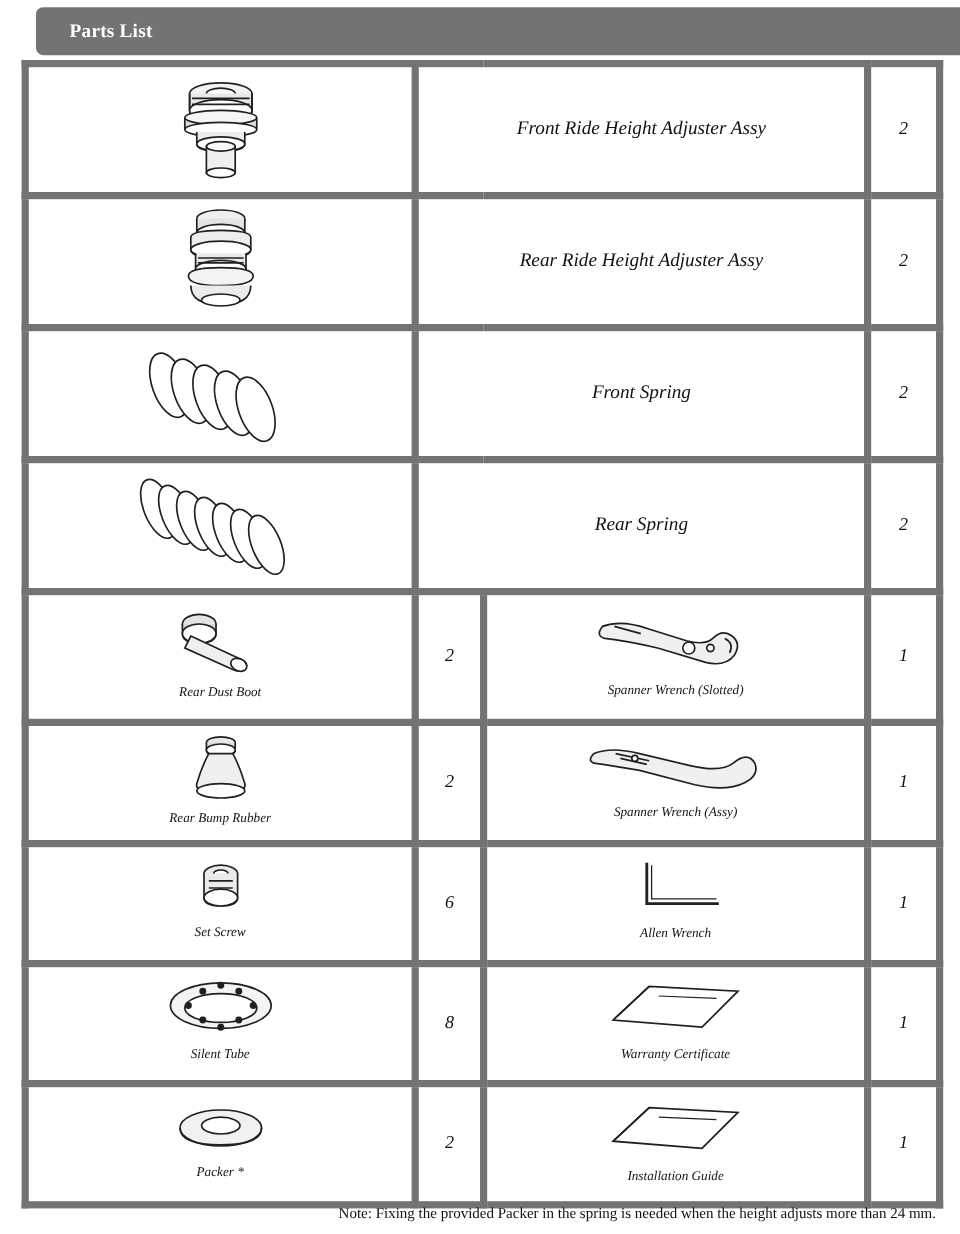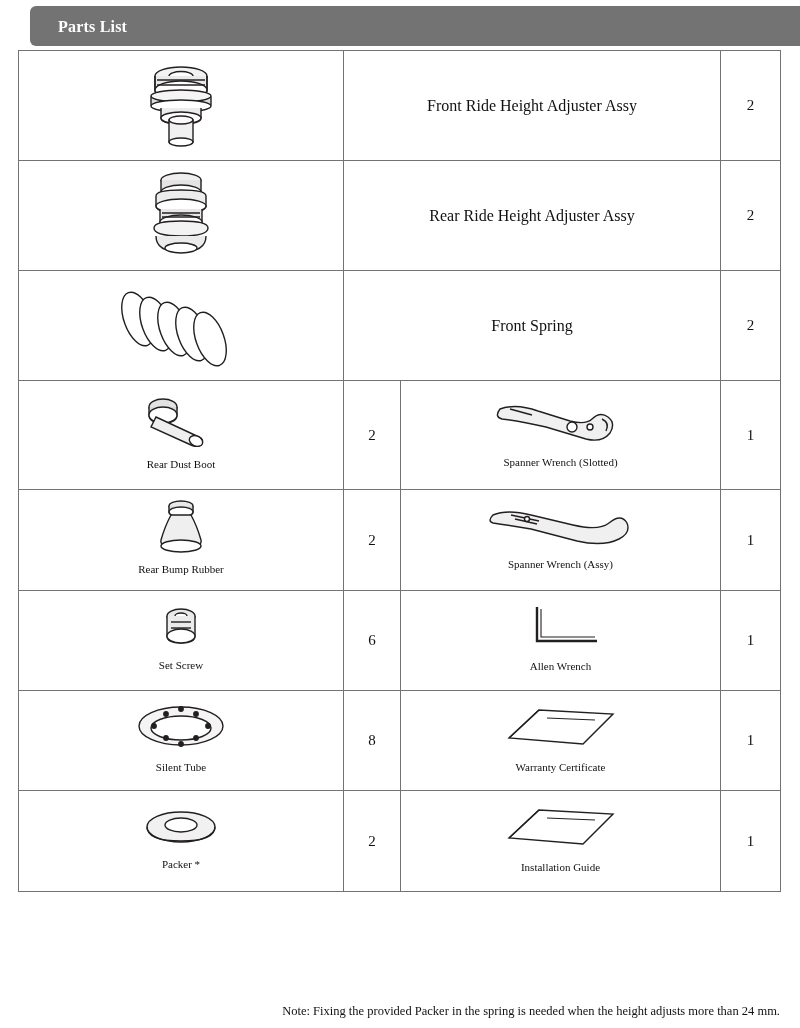--- a/index.html
+++ b/index.html
@@ -44,24 +44,25 @@
   
   .parts-table {
     position: absolute;
     left: 18px;
     top: 50px;
     width: 762px;
     border-collapse: collapse;
     table-layout: fixed;
   }
   .parts-table td {
-    border: 1px solid #737373;
+    border: 6px solid #737373;
     vertical-align: middle;
     text-align: center;
     padding: 0;
+    font-style: italic;
   }
   .cell-img {
     height: 100%;
   }
   .img-wrap {
     display: flex;
     align-items: center;
     justify-content: center;
     height: 100%;
   }
@@ -176,20 +177,39 @@
                 <ellipse cx="96" cy="53" rx="14" ry="28" transform="rotate(-20 96 53)" fill="#ffffff"></ellipse>
                 <ellipse cx="114" cy="58" rx="14" ry="28" transform="rotate(-20 114 58)" fill="#ffffff"></ellipse>
               </g>
             </svg>
           </div>
         </td>
         <td class="desc-text" colspan="2">Front Spring</td>
         <td class="qty-text">2</td>
       </tr>
 
+      <tr style="height:110px;">
+        <td class="cell-img">
+          <div class="img-wrap">
+            <svg width="180" height="96" viewBox="0 0 180 96" fill="none" stroke="#231f20" stroke-width="1.4">
+              <g>
+                <ellipse cx="38" cy="34" rx="12" ry="26" transform="rotate(-22 38 34)" fill="#ffffff"></ellipse>
+                <ellipse cx="53" cy="39" rx="12" ry="26" transform="rotate(-22 53 39)" fill="#ffffff"></ellipse>
+                <ellipse cx="68" cy="44" rx="12" ry="26" transform="rotate(-22 68 44)" fill="#ffffff"></ellipse>
+                <ellipse cx="83" cy="49" rx="12" ry="26" transform="rotate(-22 83 49)" fill="#ffffff"></ellipse>
+                <ellipse cx="98" cy="54" rx="12" ry="26" transform="rotate(-22 98 54)" fill="#ffffff"></ellipse>
+                <ellipse cx="113" cy="59" rx="12" ry="26" transform="rotate(-22 113 59)" fill="#ffffff"></ellipse>
+                <ellipse cx="128" cy="64" rx="12" ry="26" transform="rotate(-22 128 64)" fill="#ffffff"></ellipse>
+              </g>
+            </svg>
+          </div>
+        </td>
+        <td class="desc-text" colspan="2">Rear Spring</td>
+        <td class="qty-text">2</td>
+      </tr>
 
       <tr style="height:109px;">
         <td>
           <div class="img-wrap">
             <svg width="100" height="62" viewBox="0 0 100 62" fill="none" stroke="#231f20" stroke-width="1.4">
               <ellipse cx="32" cy="16" rx="14" ry="8" fill="#e3e3e3"></ellipse>
               <path d="M18 16 L18 24 Q18 32 32 32 Q46 32 46 24 L46 16" fill="#d8d8d8"></path>
               <ellipse cx="32" cy="24" rx="14" ry="8" fill="#ffffff"></ellipse>
               <path d="M25 26 L68 46 Q74 49 70 53 Q66 57 60 54 L20 36 Z" fill="#efefef"></path>
               <ellipse cx="65" cy="50" rx="7" ry="5" transform="rotate(25 65 50)" fill="#ffffff"></ellipse>

